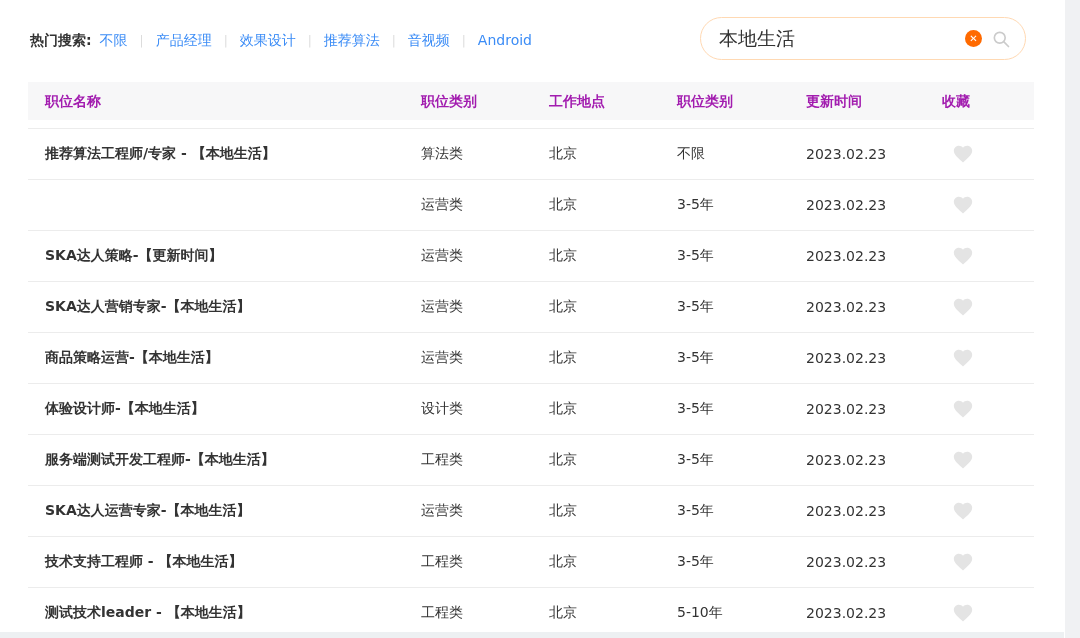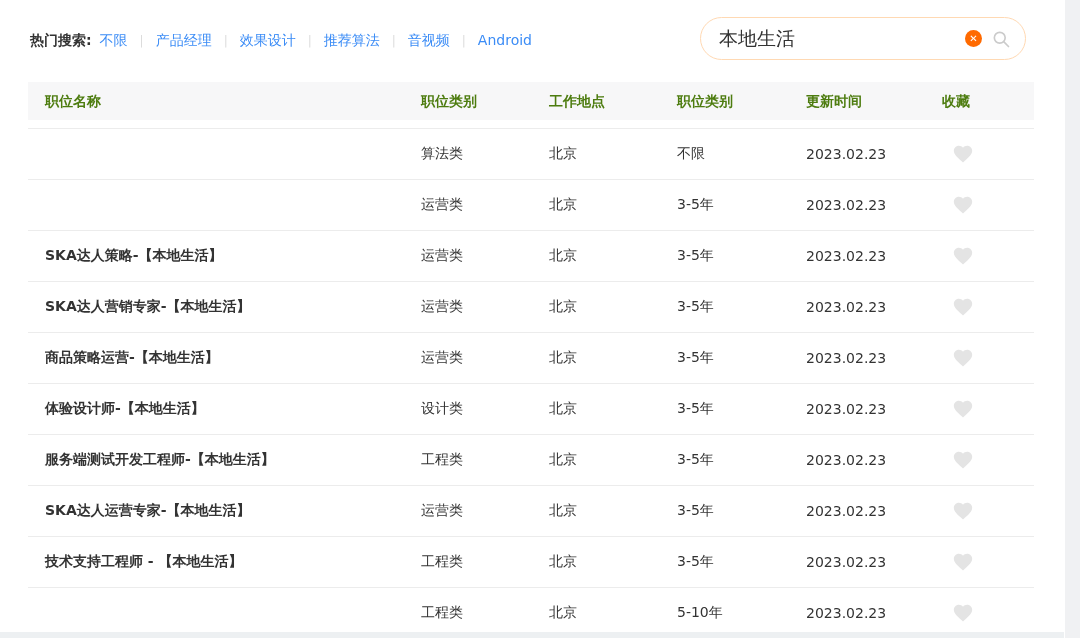--- a/index.html
+++ b/index.html
@@ -51,21 +51,21 @@
   .magnifier circle { fill:none; stroke:#cbcbcb; stroke-width:2; }
   .magnifier line   { stroke:#cbcbcb; stroke-width:2; stroke-linecap:round; }
 
   
   .table-header {
     position:absolute; left:28px; top:82px; width:1006px; height:38px;
     background:#f7f7f8;
   }
   .table-header .hcell {
     position:absolute; top:0; line-height:38px;
-    font-size:14px; font-weight:600; color:#4d7c0f; white-space:nowrap;
+    font-size:14px; font-weight:600; color:#a21caf; white-space:nowrap;
   }
   .rows {
     position:absolute; left:28px; top:128px; width:1006px;
     border-top:1px solid #ececec;
   }
   .row { position:relative; height:51px; border-bottom:1px solid #ececec; background:#fff; }
   .cell {
     position:absolute; top:50%; transform:translateY(-50%);
     font-size:14px; font-weight:500; color:#333; white-space:nowrap;
   }
@@ -101,20 +101,21 @@
   <span class="hcell col-title">职位名称</span>
   <span class="hcell col-cat">职位类别</span>
   <span class="hcell col-loc">工作地点</span>
   <span class="hcell col-years">职位类别</span>
   <span class="hcell col-date">更新时间</span>
   <span class="hcell col-fav">收藏</span>
 </div>
 
 <div class="rows" id="rows">
   <div class="row">
+    <span class="cell title col-title">推荐算法工程师/专家 - 【本地生活】</span>
     <span class="cell col-cat">算法类</span>
     <span class="cell col-loc">北京</span>
     <span class="cell col-years">不限</span>
     <span class="cell col-date">2023.02.23</span>
     <span class="cell fav">
       <svg class="heart" viewBox="0 0 24 24">
         <path d="M12 21.35l-1.45-1.32C5.4 15.36 2 12.28 2 8.5 2 5.42 4.42 3 7.5 3c1.74 0 3.41.81 4.5 2.09C13.09 3.81 14.76 3 16.5 3 19.58 3 22 5.42 22 8.5c0 3.78-3.4 6.86-8.55 11.54L12 21.35z"></path>
       </svg>
     </span>
   </div>
@@ -125,21 +126,21 @@
     <span class="cell col-years">3-5年</span>
     <span class="cell col-date">2023.02.23</span>
     <span class="cell fav">
       <svg class="heart" viewBox="0 0 24 24">
         <path d="M12 21.35l-1.45-1.32C5.4 15.36 2 12.28 2 8.5 2 5.42 4.42 3 7.5 3c1.74 0 3.41.81 4.5 2.09C13.09 3.81 14.76 3 16.5 3 19.58 3 22 5.42 22 8.5c0 3.78-3.4 6.86-8.55 11.54L12 21.35z"></path>
       </svg>
     </span>
   </div>
 
   <div class="row">
-    <span class="cell title col-title">SKA达人策略-【本地生活】</span>
+    <span class="cell title col-title">SKA达人策略-【更新时间】</span>
     <span class="cell col-cat">运营类</span>
     <span class="cell col-loc">北京</span>
     <span class="cell col-years">3-5年</span>
     <span class="cell col-date">2023.02.23</span>
     <span class="cell fav">
       <svg class="heart" viewBox="0 0 24 24">
         <path d="M12 21.35l-1.45-1.32C5.4 15.36 2 12.28 2 8.5 2 5.42 4.42 3 7.5 3c1.74 0 3.41.81 4.5 2.09C13.09 3.81 14.76 3 16.5 3 19.58 3 22 5.42 22 8.5c0 3.78-3.4 6.86-8.55 11.54L12 21.35z"></path>
       </svg>
     </span>
   </div>
@@ -216,20 +217,21 @@
     <span class="cell col-years">3-5年</span>
     <span class="cell col-date">2023.02.23</span>
     <span class="cell fav">
       <svg class="heart" viewBox="0 0 24 24">
         <path d="M12 21.35l-1.45-1.32C5.4 15.36 2 12.28 2 8.5 2 5.42 4.42 3 7.5 3c1.74 0 3.41.81 4.5 2.09C13.09 3.81 14.76 3 16.5 3 19.58 3 22 5.42 22 8.5c0 3.78-3.4 6.86-8.55 11.54L12 21.35z"></path>
       </svg>
     </span>
   </div>
 
   <div class="row">
+    <span class="cell title col-title">测试技术leader - 【本地生活】</span>
     <span class="cell col-cat">工程类</span>
     <span class="cell col-loc">北京</span>
     <span class="cell col-years">5-10年</span>
     <span class="cell col-date">2023.02.23</span>
     <span class="cell fav">
       <svg class="heart" viewBox="0 0 24 24">
         <path d="M12 21.35l-1.45-1.32C5.4 15.36 2 12.28 2 8.5 2 5.42 4.42 3 7.5 3c1.74 0 3.41.81 4.5 2.09C13.09 3.81 14.76 3 16.5 3 19.58 3 22 5.42 22 8.5c0 3.78-3.4 6.86-8.55 11.54L12 21.35z"></path>
       </svg>
     </span>
   </div>

